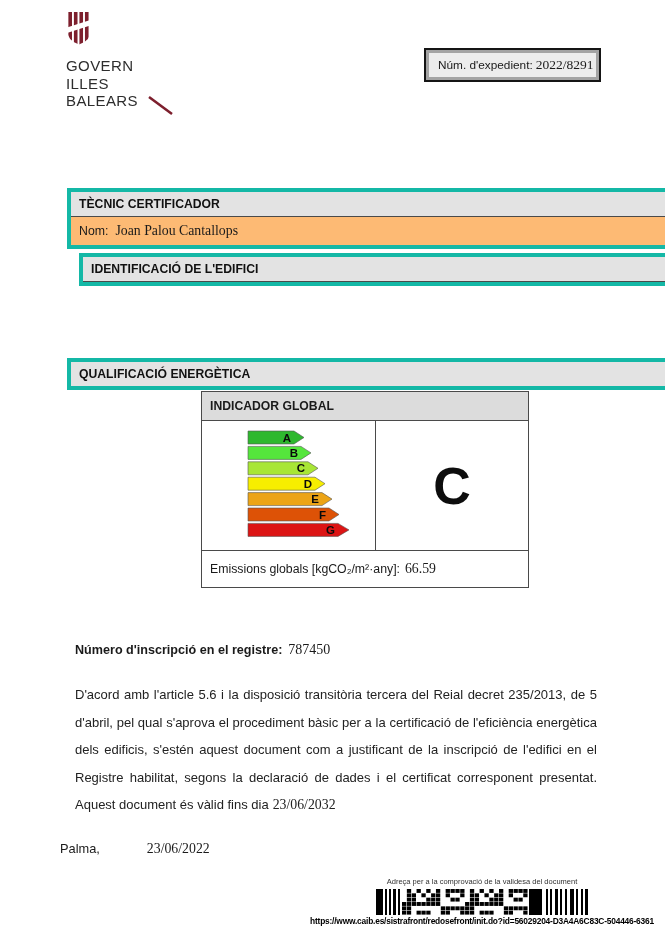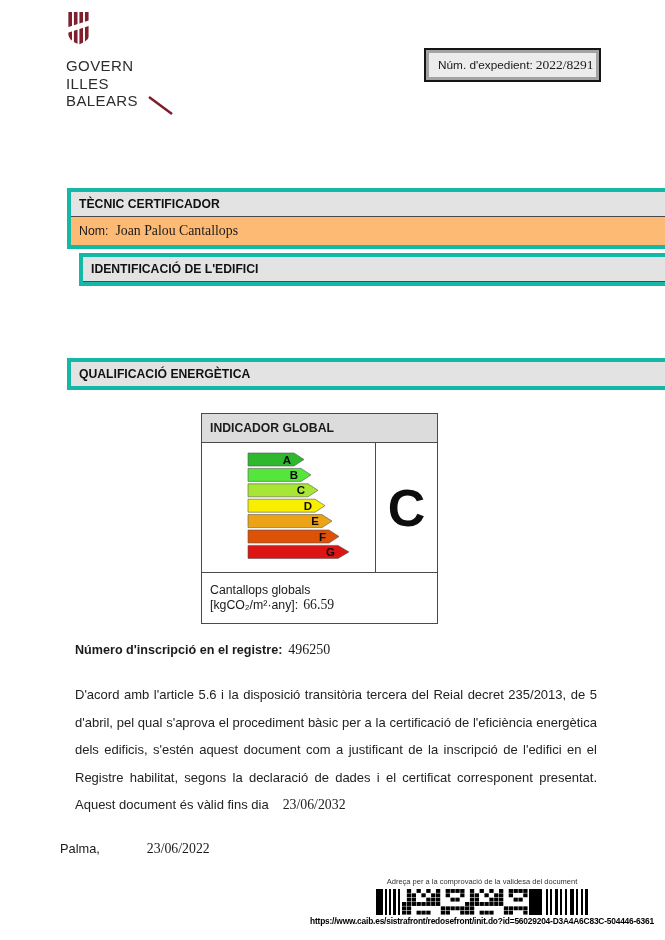--- a/index.html
+++ b/index.html
@@ -26,39 +26,39 @@
   
   .sec { position:absolute; left:67px; width:604px; border:4px solid #14b8a6; background:#fdba74; }
   .sec-header { background:#e3e3e3; font-weight:bold; font-size:12.2px; padding:5px 8px; color:#111; }
   .sec-header.bordered { border-bottom:1px solid #4a4a4a; }
   .sec-row { padding:6px 8px; font-size:12.3px; }
   .sec-row .val { font-family:"Liberation Serif", serif; font-size:13.8px; margin-left:7px; }
   .row-divider { border-top:1px solid #6a6a6a; }
   .row-tall { height:44px; }
 
   
-  .indicator { position:absolute; left:201px; top:413px; width:237px; border:1px solid #4a4a4a; background:#fff; }
+  .indicator { position:absolute; left:201px; top:391px; width:328px; border:1px solid #4a4a4a; background:#fff; }
   .indicator-header { background:#dcdcdc; border-bottom:1px solid #4a4a4a; font-weight:bold; font-size:12.2px; padding:7px 8px; }
   .indicator-body { display:flex; height:129px; }
   .bands-cell { width:174px; border-right:1px solid #4a4a4a; padding-top:7px; }
   .rating-cell { flex:1; display:flex; align-items:center; justify-content:center; }
   .rating-letter { font-size:52px; font-weight:bold; color:#0d0d0d; line-height:1; }
   .emissions-row { border-top:1px solid #4a4a4a; padding:10px 8px; font-size:12.3px; }
   .emissions-row .val { font-family:"Liberation Serif", serif; font-size:13.8px; margin-left:5px; }
   .band-letter { font-weight:bold; font-size:11.5px; fill:#0a0a0a; }
   .b0{fill:#2eb82e} .b1{fill:#55e63c} .b2{fill:#a8e636} .b3{fill:#f7ee00}
   .b4{fill:#eca416} .b5{fill:#dd5206} .b6{fill:#dc1414}
   .band-shape { stroke:#555; stroke-width:.6; }
 
   
   .registry { position:absolute; left:75px; top:642px; font-size:12.6px; font-weight:bold; }
   .registry .val { font-family:"Liberation Serif", serif; font-weight:normal; font-size:14px; margin-left:6px; }
   .legal { position:absolute; left:75px; top:681px; width:522px; font-size:13px; line-height:27.5px;
     text-align:justify; color:#222; }
-  .legal .date { font-family:"Liberation Serif", serif; font-size:13.8px; margin-left:14px; }
+  .legal .date { font-family:"Liberation Serif", serif; font-size:13.8px; margin-left:4px; }
 
   .signature { position:absolute; left:60px; top:841px; font-size:12.8px; }
   .signature .date { font-family:"Liberation Serif", serif; font-size:13.8px; margin-left:47px; }
 
   
   .footer { position:absolute; left:302px; top:877px; width:360px; text-align:center; }
   .footer-caption { font-size:7.5px; color:#333; }
   .barcode { display:block; margin:3px auto 0; }
   .barcode rect { fill:#000; }
   .footer-url { display:block; margin-top:1px; font-weight:bold; font-size:8.4px; letter-spacing:-.2px;
@@ -136,26 +136,26 @@
           <text class="band-letter" x="124" y="90.5" text-anchor="end">F</text>
           <polygon class="band-shape b6" points="46,95.4 136,95.4 147,101.9 136,108.4 46,108.4"></polygon>
           <text class="band-letter" x="133" y="105.9" text-anchor="end">G</text>
         </svg>
       </div>
       <div class="rating-cell">
         <span class="rating-letter">C</span>
       </div>
     </div>
     <div class="emissions-row">
-      <span>Cantallops globals [kgCO₂/m²·any]:</span><span class="val">66.59</span>
+      <span>Emissions globals [kgCO₂/m²·any]:</span><span class="val">66.59</span>
     </div>
   </div>
 
   <div class="registry">
-    <span>Número d'inscripció en el registre:</span><span class="val">496250</span>
+    <span>Número d'inscripció en el registre:</span><span class="val">787450</span>
   </div>
 
   <div class="legal">
     <span>D'acord amb l'article 5.6 i la disposició transitòria tercera del Reial decret 235/2013, de 5 d'abril, pel qual s'aprova el procediment bàsic per a la certificació de l'eficiència energètica dels edificis, s'estén aquest document com a justificant de la inscripció de l'edifici en el Registre habilitat, segons la declaració de dades i el certificat corresponent presentat. Aquest document és vàlid fins dia</span><span class="date">23/06/2032</span>
   </div>
 
   <div class="signature">
     <span>Palma,</span><span class="date">23/06/2022</span>
   </div>
 

